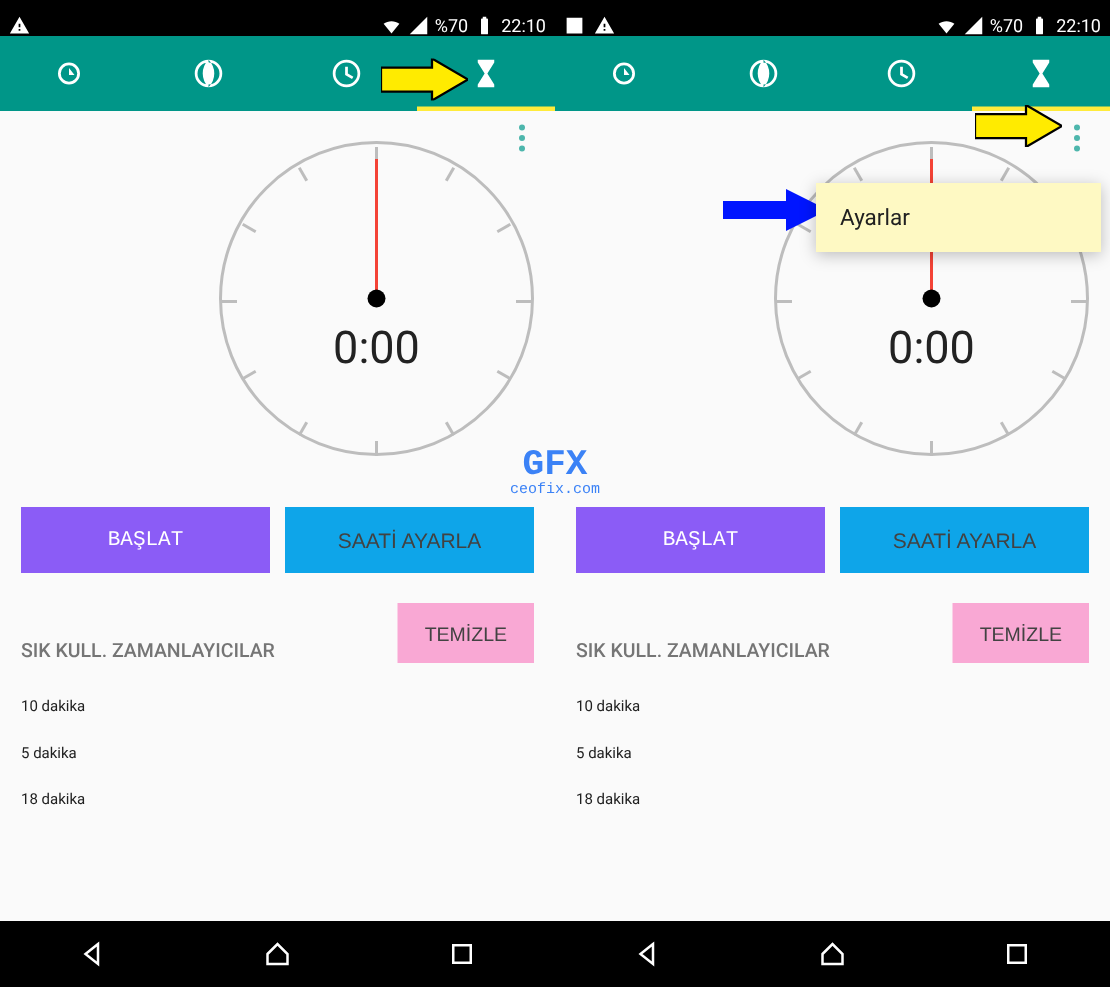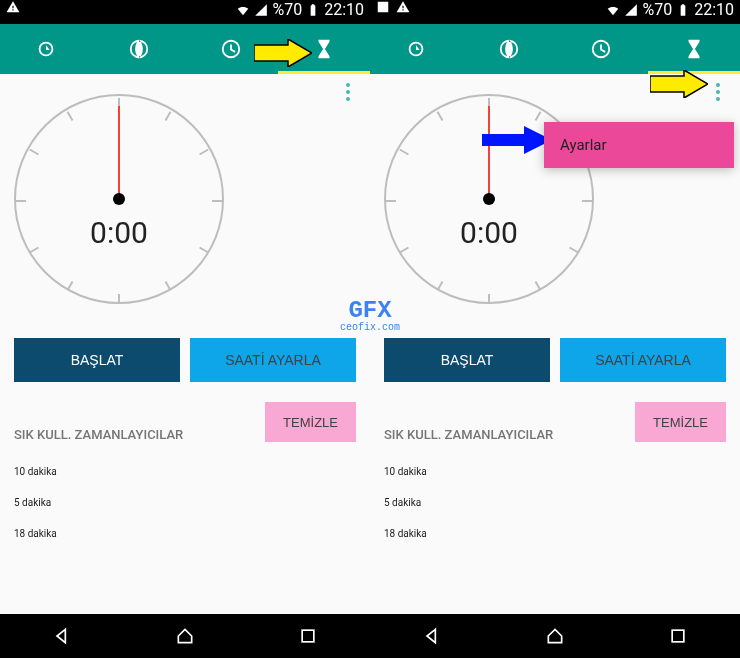--- a/index.html
+++ b/index.html
@@ -1,63 +1,63 @@
 <!DOCTYPE html>
 <html><head>
 <meta charset="utf-8">
 <style>
   * { box-sizing: border-box; margin: 0; padding: 0; }
   body { font-family: Roboto, Arial, sans-serif; background: #fff; width: 740px; height: 658px; display: flex; }
   .screen { width: 370px; height: 658px; background: #fafafa; position: relative; overflow: hidden; }
-  .statusbar { height: 24px; background: #000; color: #fff; font-size: 16px; display: flex; align-items: flex-start; padding: 0 6px; }
+  .statusbar { height: 24px; background: #000; color: #fff; font-size: 12px; display: flex; align-items: flex-end; padding: 0 6px; }
   .statusbar .sb-left { display: flex; gap: 6px; }
   .statusbar .sb-right { margin-left: auto; display: flex; gap: 4px; align-items: center; }
   .sb-icon svg { width: 14px; height: 14px; fill: #fff; display: block; }
   .topbar { height: 50px; background: #009688; display: flex; align-items: stretch; position: relative; }
   .tab { flex: 1; display: flex; align-items: center; justify-content: center; position: relative; cursor: pointer; }
   .tab svg { width: 22px; height: 22px; fill: #fff; }
   .tab.active::after { content: ""; position: absolute; left: 0; right: 0; bottom: 0; height: 3px; background: #ffeb3b; }
   .content { padding: 10px 14px 0 14px; position: relative; }
   .more-dots { position: absolute; top: 6px; right: 10px; width: 24px; height: 24px; display: flex; flex-direction: column; justify-content: center; align-items: center; gap: 3px; cursor: pointer; }
   .more-dots span { width: 4px; height: 4px; border-radius: 50%; background: #4db6ac; }
-  .dial-wrap { display: flex; justify-content: flex-start; padding-top: 10px; }
+  .dial-wrap { display: flex; justify-content: flex-end; padding-top: 10px; }
   .dial { width: 210px; height: 210px; border-radius: 50%; border: 2px solid #bdbdbd; position: relative; background: #fafafa; }
   .tick { position: absolute; width: 2px; height: 10px; background: #bdbdbd; left: 50%; top: 2px; transform-origin: 50% 103px; margin-left: -1px; }
   .tick.t0 { transform: rotate(0deg); }
   .tick.t1 { transform: rotate(30deg); }
   .tick.t2 { transform: rotate(60deg); }
   .tick.t3 { transform: rotate(90deg); }
   .tick.t4 { transform: rotate(120deg); }
   .tick.t5 { transform: rotate(150deg); }
   .tick.t6 { transform: rotate(180deg); }
   .tick.t7 { transform: rotate(210deg); }
   .tick.t8 { transform: rotate(240deg); }
   .tick.t9 { transform: rotate(270deg); }
   .tick.t10 { transform: rotate(300deg); }
   .tick.t11 { transform: rotate(330deg); }
   .needle { position: absolute; width: 2px; height: 95px; background: #f44336; left: 50%; top: 10px; margin-left: -1px; transform-origin: 50% 95px; }
   .needle-dot { position: absolute; width: 12px; height: 12px; background: #000; border-radius: 50%; left: 50%; top: 50%; transform: translate(-50%,-50%); }
   .dial-time { position: absolute; width: 100%; text-align: center; top: 58%; font-size: 30px; font-weight: 400; color: #222; }
   .button-row { display: flex; gap: 10px; margin-top: 34px; }
   .btn { flex: 1; height: 44px; display: flex; align-items: center; justify-content: center; font-size: 14px; font-weight: 500; cursor: pointer; border: none; }
-  .btn-primary { background: #0c4a6e; color: #fff; }
+  .btn-primary { background: #8b5cf6; color: #fff; font-family: Liberation Mono, monospace; }
   .btn-secondary { background: #0ea5e9; color: #424242; }
   .recent-row { display: flex; align-items: flex-end; margin-top: 20px; }
   .recent-label { flex: 1; font-size: 13px; color: #757575; font-weight: 500; }
   .btn-clear { background: #f9a8d4; color: #424242; height: 40px; padding: 0 18px; font-size: 13px; font-weight: 500; border: none; cursor: pointer; }
   .recent-list { margin-top: 14px; }
   .recent-item { font-size: 10px; color: #212121; padding: 10px 0; cursor: pointer; }
   .navbar { position: absolute; left: 0; right: 0; bottom: 0; height: 44px; background: #000; display: flex; }
   .nav-btn { flex: 1; display: flex; align-items: center; justify-content: center; cursor: pointer; }
   .nav-btn svg { width: 20px; height: 20px; fill: none; stroke: #fff; stroke-width: 2; }
   
   .arrow-yellow { position: absolute; pointer-events: none; }
   .arrow-yellow svg { display: block; }
   .arrow-blue { position: absolute; pointer-events: none; }
-  .popup { position: absolute; top: 122px; right: 6px; width: 190px; background: #ec4899; box-shadow: 0 2px 10px rgba(0,0,0,0.25); padding: 14px 16px; z-index: 5; }
+  .popup { position: absolute; top: 122px; right: 6px; width: 190px; background: #fef9c3; box-shadow: 0 2px 10px rgba(0,0,0,0.25); padding: 14px 16px; z-index: 5; }
   .popup-item { font-size: 15px; color: #212121; cursor: pointer; }
   .watermark { position: absolute; left: 50%; top: 48%; transform: translate(-50%,-50%); color: #3b82f6; font-size: 24px; font-weight: 700; pointer-events: none; text-align: center; line-height: 0.9; font-family: Liberation Mono, monospace; }
   .watermark small { font-size: 10px; font-weight: 400; display: block; margin-top: 2px; }
 </style>
 </head>
 <body>
 
 <div class="screen">
   <div class="statusbar">
     <div class="sb-left">

